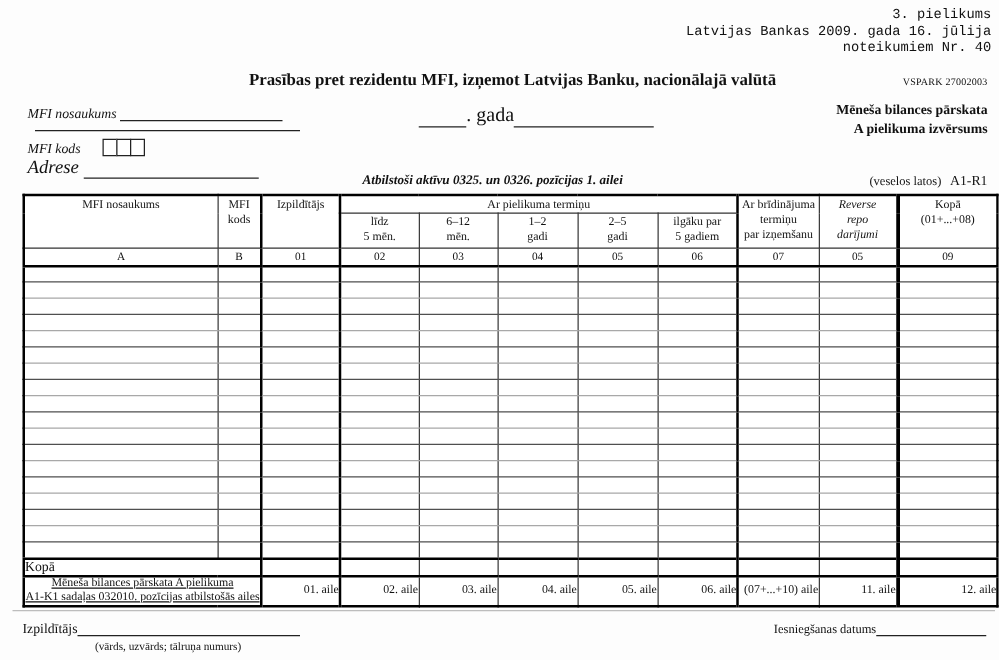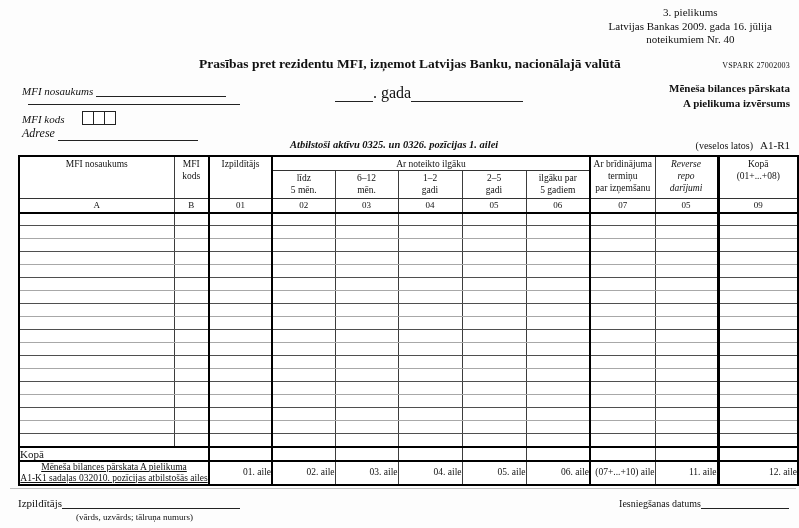--- a/index.html
+++ b/index.html
@@ -5,31 +5,31 @@
   html,body{margin:0;padding:0;}
   body{
     width:799px;height:528px;background:#fdfdfd;position:relative;
     font-family:"Liberation Serif","DejaVu Serif",serif;color:#111;
     overflow:hidden;
   }
   .abs{position:absolute;}
   .i{font-style:italic;}
   .ul{display:inline-block;border-bottom:1px solid #222;height:12px;vertical-align:bottom;}
 
-  #annex-block{top:6px;right:27px;font-size:11px;line-height:13.5px;text-align:center;}
+  #annex-block{top:6px;right:6px;font-size:11px;line-height:13.5px;text-align:right;font-family:Liberation Mono, monospace;}
   #page-title{top:56px;left:0;width:820px;text-align:center;font-size:13.5px;font-weight:bold;}
   #vspark{top:61px;right:9px;font-size:8px;letter-spacing:.2px;}
   #mfi-name-row{top:84px;left:22px;font-size:11px;}
   #date-field{top:84px;left:335px;font-size:16px;}
   #right-heading{top:81px;right:9px;font-size:11px;line-height:15px;text-align:right;font-weight:bold;}
   #name-line2{top:91px;left:28px;width:212px;height:13px;border-bottom:1px solid #222;}
   #mfi-code-row{top:111px;left:22px;font-size:11px;}
   .code-box{display:inline-block;width:10px;height:12px;border:1px solid #222;margin-left:-1px;vertical-align:bottom;background:#fff;}
   .code-boxes{margin-left:16px;}
-  #adrese-row{top:126px;left:22px;font-size:12px;}
+  #adrese-row{top:126px;left:22px;font-size:15px;}
   #table-caption{top:139px;left:290px;font-size:10.5px;font-weight:bold;font-style:italic;}
   #units-row{top:139px;right:9px;font-size:10px;}
   #units-row .code{font-size:11px;font-weight:normal;margin-left:7px;}
 
   #main-table{
     position:absolute;left:18px;top:155px;width:779px;
     border-collapse:collapse;table-layout:fixed;background:#fff;
     border:2px solid #000;
   }
   #main-table th,#main-table td{
@@ -117,21 +117,21 @@
       <col style="width:65px">
     <col style="width:63px">
       <col style="width:80px">
   </colgroup>
   <thead>
     <tr style="height:13px">
       <th rowspan="2" class="c0">MFI nosaukums</th>
       <th rowspan="2" class="c1">MFI
 kods</th>
       <th rowspan="2" class="c2">Izpildītājs</th>
-      <th colspan="5" class="c7">Ar noteikto ilgāku</th>
+      <th colspan="5" class="c7">Ar pielikuma termiņu</th>
       <th rowspan="2" class="c8">Ar brīdinājuma
 termiņu
 par izņemšanu</th>
       <th rowspan="2" class="c9 i">Reverse
 repo
 darījumi</th>
       <th rowspan="2" class="c10">Kopā
 (01+...+08)</th>
     </tr>
     <tr style="height:28px">

